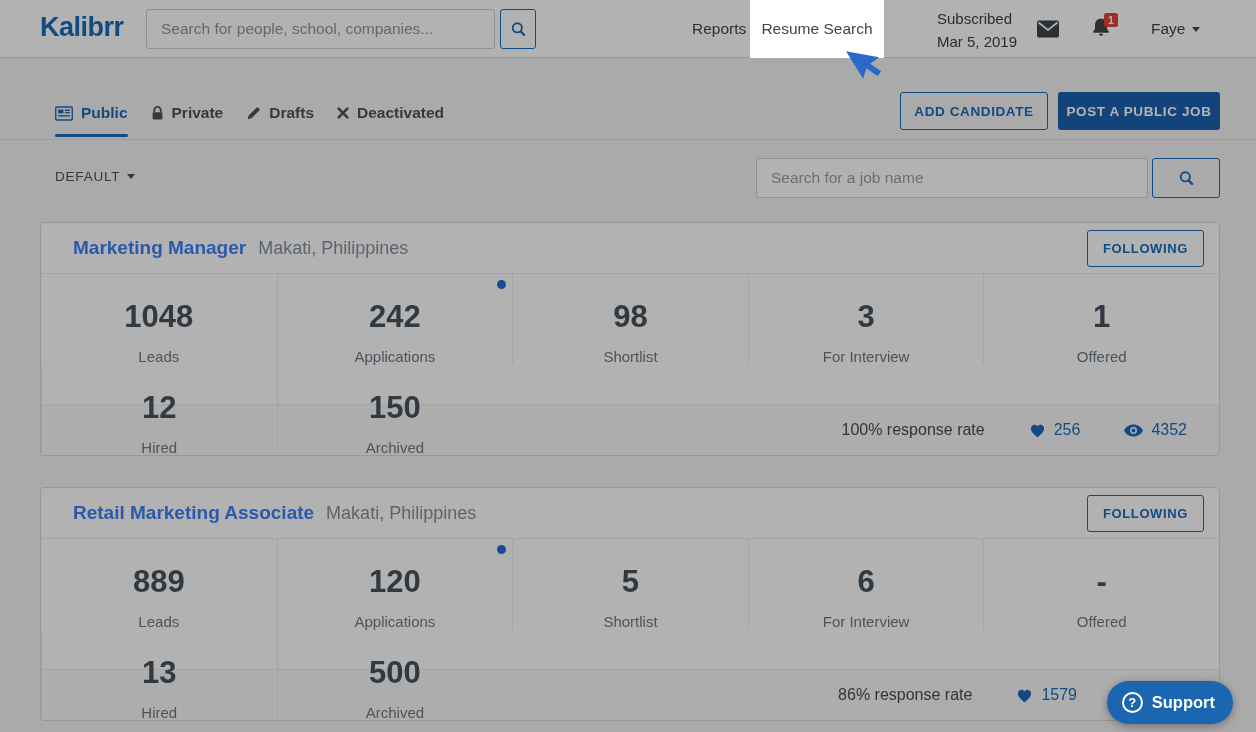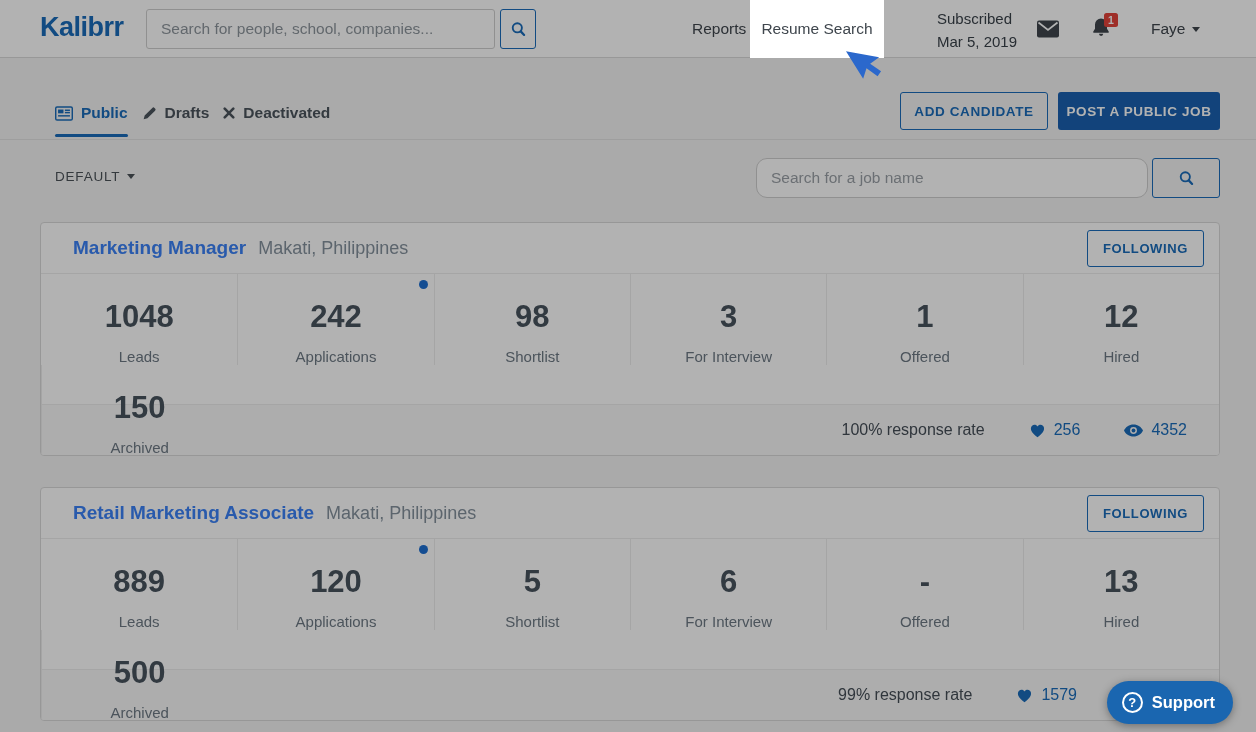--- a/index.html
+++ b/index.html
@@ -25,43 +25,43 @@
   .jobs-box { position:absolute; left:884px; top:0; width:44px; height:58px; background:#215cb0; color:#fff; display:flex; align-items:center; justify-content:center; font-size:15.5px; cursor:pointer; }
   .subscribed { position:absolute; left:937px; top:7px; font-size:15px; color:#3a424a; line-height:23px; }
   .icon-mail { position:absolute; left:1037px; top:20px; color:#3f464d; cursor:pointer; }
   .bell-wrap { position:absolute; left:1091px; top:17px; color:#3f464d; cursor:pointer; }
   .badge { position:absolute; left:13px; top:-4px; min-width:14px; height:14px; background:#e2423a; color:#fff; font-size:10.5px; font-weight:700; border-radius:2.5px; display:flex; align-items:center; justify-content:center; padding:0 2px; }
   .user { position:absolute; left:1151px; top:0; height:58px; display:flex; align-items:center; gap:7px; font-size:15.5px; color:#3f464d; cursor:pointer; }
   .caret { width:0; height:0; border-left:4.5px solid transparent; border-right:4.5px solid transparent; border-top:5.5px solid currentColor; display:inline-block; }
 
   
   .tabs-strip { position:absolute; top:58px; left:0; width:1256px; height:82px; border-bottom:1px solid #e2e2e2; }
-  .tabs { position:absolute; left:55px; bottom:0; display:flex; gap:14px; height:52px; align-items:flex-start; }
+  .tabs { position:absolute; left:55px; bottom:0; display:flex; gap:23px; height:52px; align-items:flex-start; }
   .tab { display:flex; align-items:center; gap:8px; font-size:15.5px; font-weight:600; color:#4b545c; position:relative; height:100%; cursor:pointer; }
   .tab.active { color:#1a6cba; }
   .tab.active::after { content:""; position:absolute; left:0; right:0; bottom:2px; height:3px; background:#1a6cba; border-radius:2px; }
   .btn { border-radius:3px; font-size:13.5px; font-weight:700; letter-spacing:0.6px; cursor:pointer; font-family:inherit; }
   .btn-outline { border:1px solid #1a6cba; color:#1a6cba; background:transparent; }
   .btn-add { position:absolute; right:208px; top:34px; width:148px; height:38px; }
   .btn-post { position:absolute; right:36px; top:34px; width:162px; height:38px; background:#1a61b0; color:#fff; border:none; }
 
   
   .filter-default { position:absolute; left:55px; top:169px; display:flex; align-items:center; gap:7px; font-size:13.5px; font-weight:400; letter-spacing:0.8px; color:#4b5258; cursor:pointer; }
-  .job-search-input { position:absolute; left:756px; top:158px; width:392px; height:40px; border:1px solid #cfcfcf; border-radius:11px; padding:0 14px; font-size:15.5px; color:#3c444c; background:#fff; outline:none; font-family:inherit; }
+  .job-search-input { position:absolute; left:756px; top:158px; width:392px; height:40px; border:1px solid #cfcfcf; border-radius:3px; padding:0 14px; font-size:15.5px; color:#3c444c; background:#fff; outline:none; font-family:inherit; }
   .job-search-input::placeholder { color:#9aa0a6; }
   .job-search-btn { position:absolute; left:1152px; top:158px; width:68px; height:40px; background:transparent; }
 
   
   .cards { position:absolute; top:222px; left:40px; width:1180px; }
   .job-card { background:#fff; border:1px solid #d9d9d9; border-radius:4px; margin-bottom:31px; overflow:hidden; }
   .card-header { height:50px; display:flex; align-items:center; padding:0 15px 0 32px; }
   .job-title { font-size:19px; font-weight:700; color:#3b82f6; }
   .job-location { font-size:18px; color:#84919d; margin-left:12px; }
   .btn-following { margin-left:auto; width:117px; height:37px; font-size:13px; }
-  .card-stats { display:grid; grid-template-columns:repeat(6,1fr); border-top:1px solid #ececec; height:131px; }
+  .card-stats { display:grid; grid-template-columns:repeat(5,1fr); border-top:1px solid #ececec; height:131px; }
   .stat-cell { position:relative; text-align:center; padding-top:26px; border-left:1px solid #ececec; cursor:pointer; }
   .stat-cell:first-child { border-left:none; }
   .stat-value { font-size:31px; font-weight:600; color:#48535e; line-height:34px; }
   .stat-label { font-size:15px; color:#6d7984; margin-top:14px; }
   .new-dot { position:absolute; top:6px; right:6px; width:9px; height:9px; border-radius:50%; background:#1d6fd2; }
   .card-footer { height:51px; border-top:1px solid #ececec; background:#f8f8f8; display:flex; align-items:center; justify-content:flex-end; padding-right:32px; gap:44px; }
   .job-card.second .card-footer { padding-right:142px; }
   .rate-text { font-size:16px; color:#454e57; }
   .count-group { display:flex; align-items:center; gap:8px; color:#1a6cba; font-size:16px; cursor:pointer; }
 
@@ -130,20 +130,29 @@
       <span>
         <svg width="18" height="15" viewBox="0 0 20 16">
             <rect x="0.8" y="0.8" width="18.4" height="14.4" rx="1.5" fill="none" stroke="currentColor" stroke-width="1.6"></rect>
             <rect x="3.4" y="3.6" width="6" height="4.2" fill="currentColor"></rect>
             <rect x="11" y="3.6" width="5.6" height="1.6" fill="currentColor"></rect>
             <rect x="11" y="6.2" width="5.6" height="1.6" fill="currentColor"></rect>
             <rect x="3.4" y="9.8" width="13.2" height="1.6" fill="currentColor"></rect>
           </svg>
       </span>
       <span>Public</span>
+    </div>
+    <div class="tab">
+      <span>
+        <svg width="13" height="16" viewBox="0 0 16 18">
+            <path d="M4 8V5.5a4 4 0 0 1 8 0V8" fill="none" stroke="currentColor" stroke-width="2.2"></path>
+            <rect x="2" y="8" width="12" height="9" rx="1.5" fill="currentColor"></rect>
+          </svg>
+      </span>
+      <span>Private</span>
     </div>
     <div class="tab">
       <span>
         <svg width="15" height="15" viewBox="0 0 18 18">
             <path d="M2 16l1.2-4.5L12.4 2.3a1.8 1.8 0 0 1 2.6 0l.7.7a1.8 1.8 0 0 1 0 2.6L6.5 14.8 2 16z" fill="currentColor"></path>
           </svg>
       </span>
       <span>Drafts</span>
     </div>
     <div class="tab">
@@ -266,21 +275,21 @@
       <div class="stat-cell">
         <div class="stat-value">13</div>
         <div class="stat-label">Hired</div>
       </div>
       <div class="stat-cell">
         <div class="stat-value">500</div>
         <div class="stat-label">Archived</div>
       </div>
     </div>
     <div class="card-footer">
-      <span class="rate-text">99% response rate</span>
+      <span class="rate-text">86% response rate</span>
       <span class="count-group">
         <span>
           <svg width="17" height="15" viewBox="0 0 20 18">
               <path d="M10 17 C 2 11.5, 0.5 6, 3.5 3.2 C 5.8 1.2, 8.8 2, 10 4.2 C 11.2 2, 14.2 1.2, 16.5 3.2 C 19.5 6, 18 11.5, 10 17 Z" fill="currentColor"></path>
             </svg>
         </span>
         <span>1579</span>
       </span>
     </div>
   </div>

